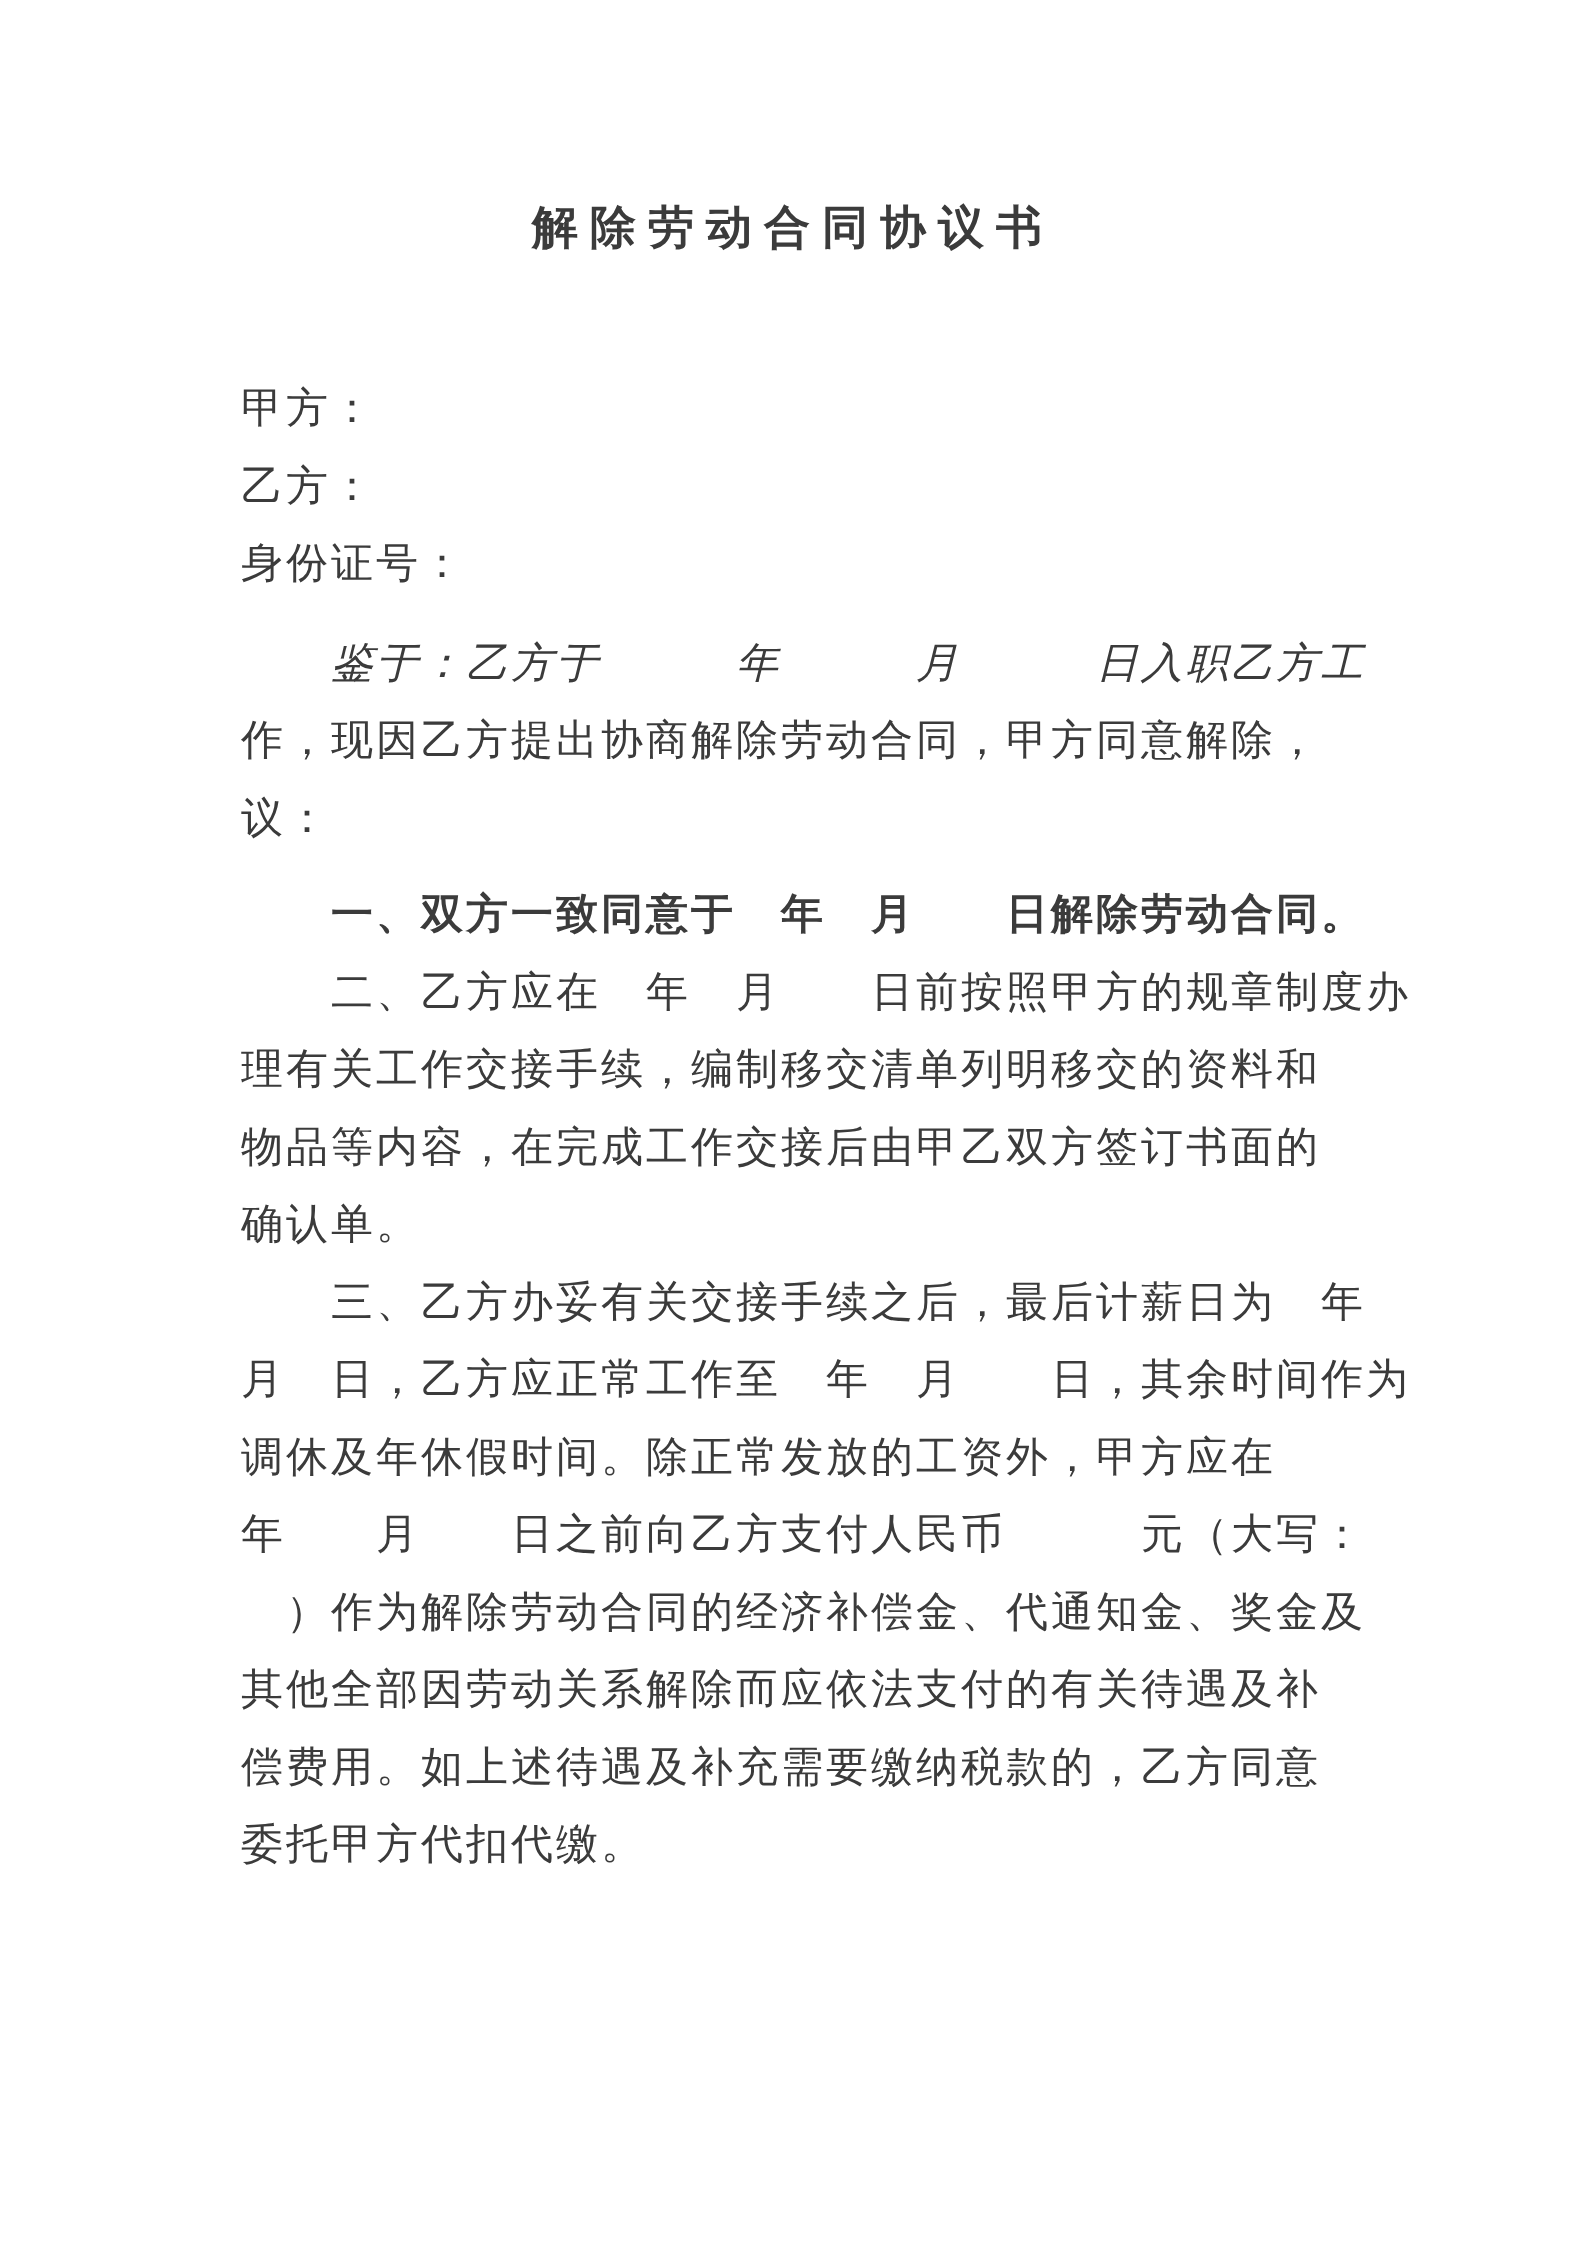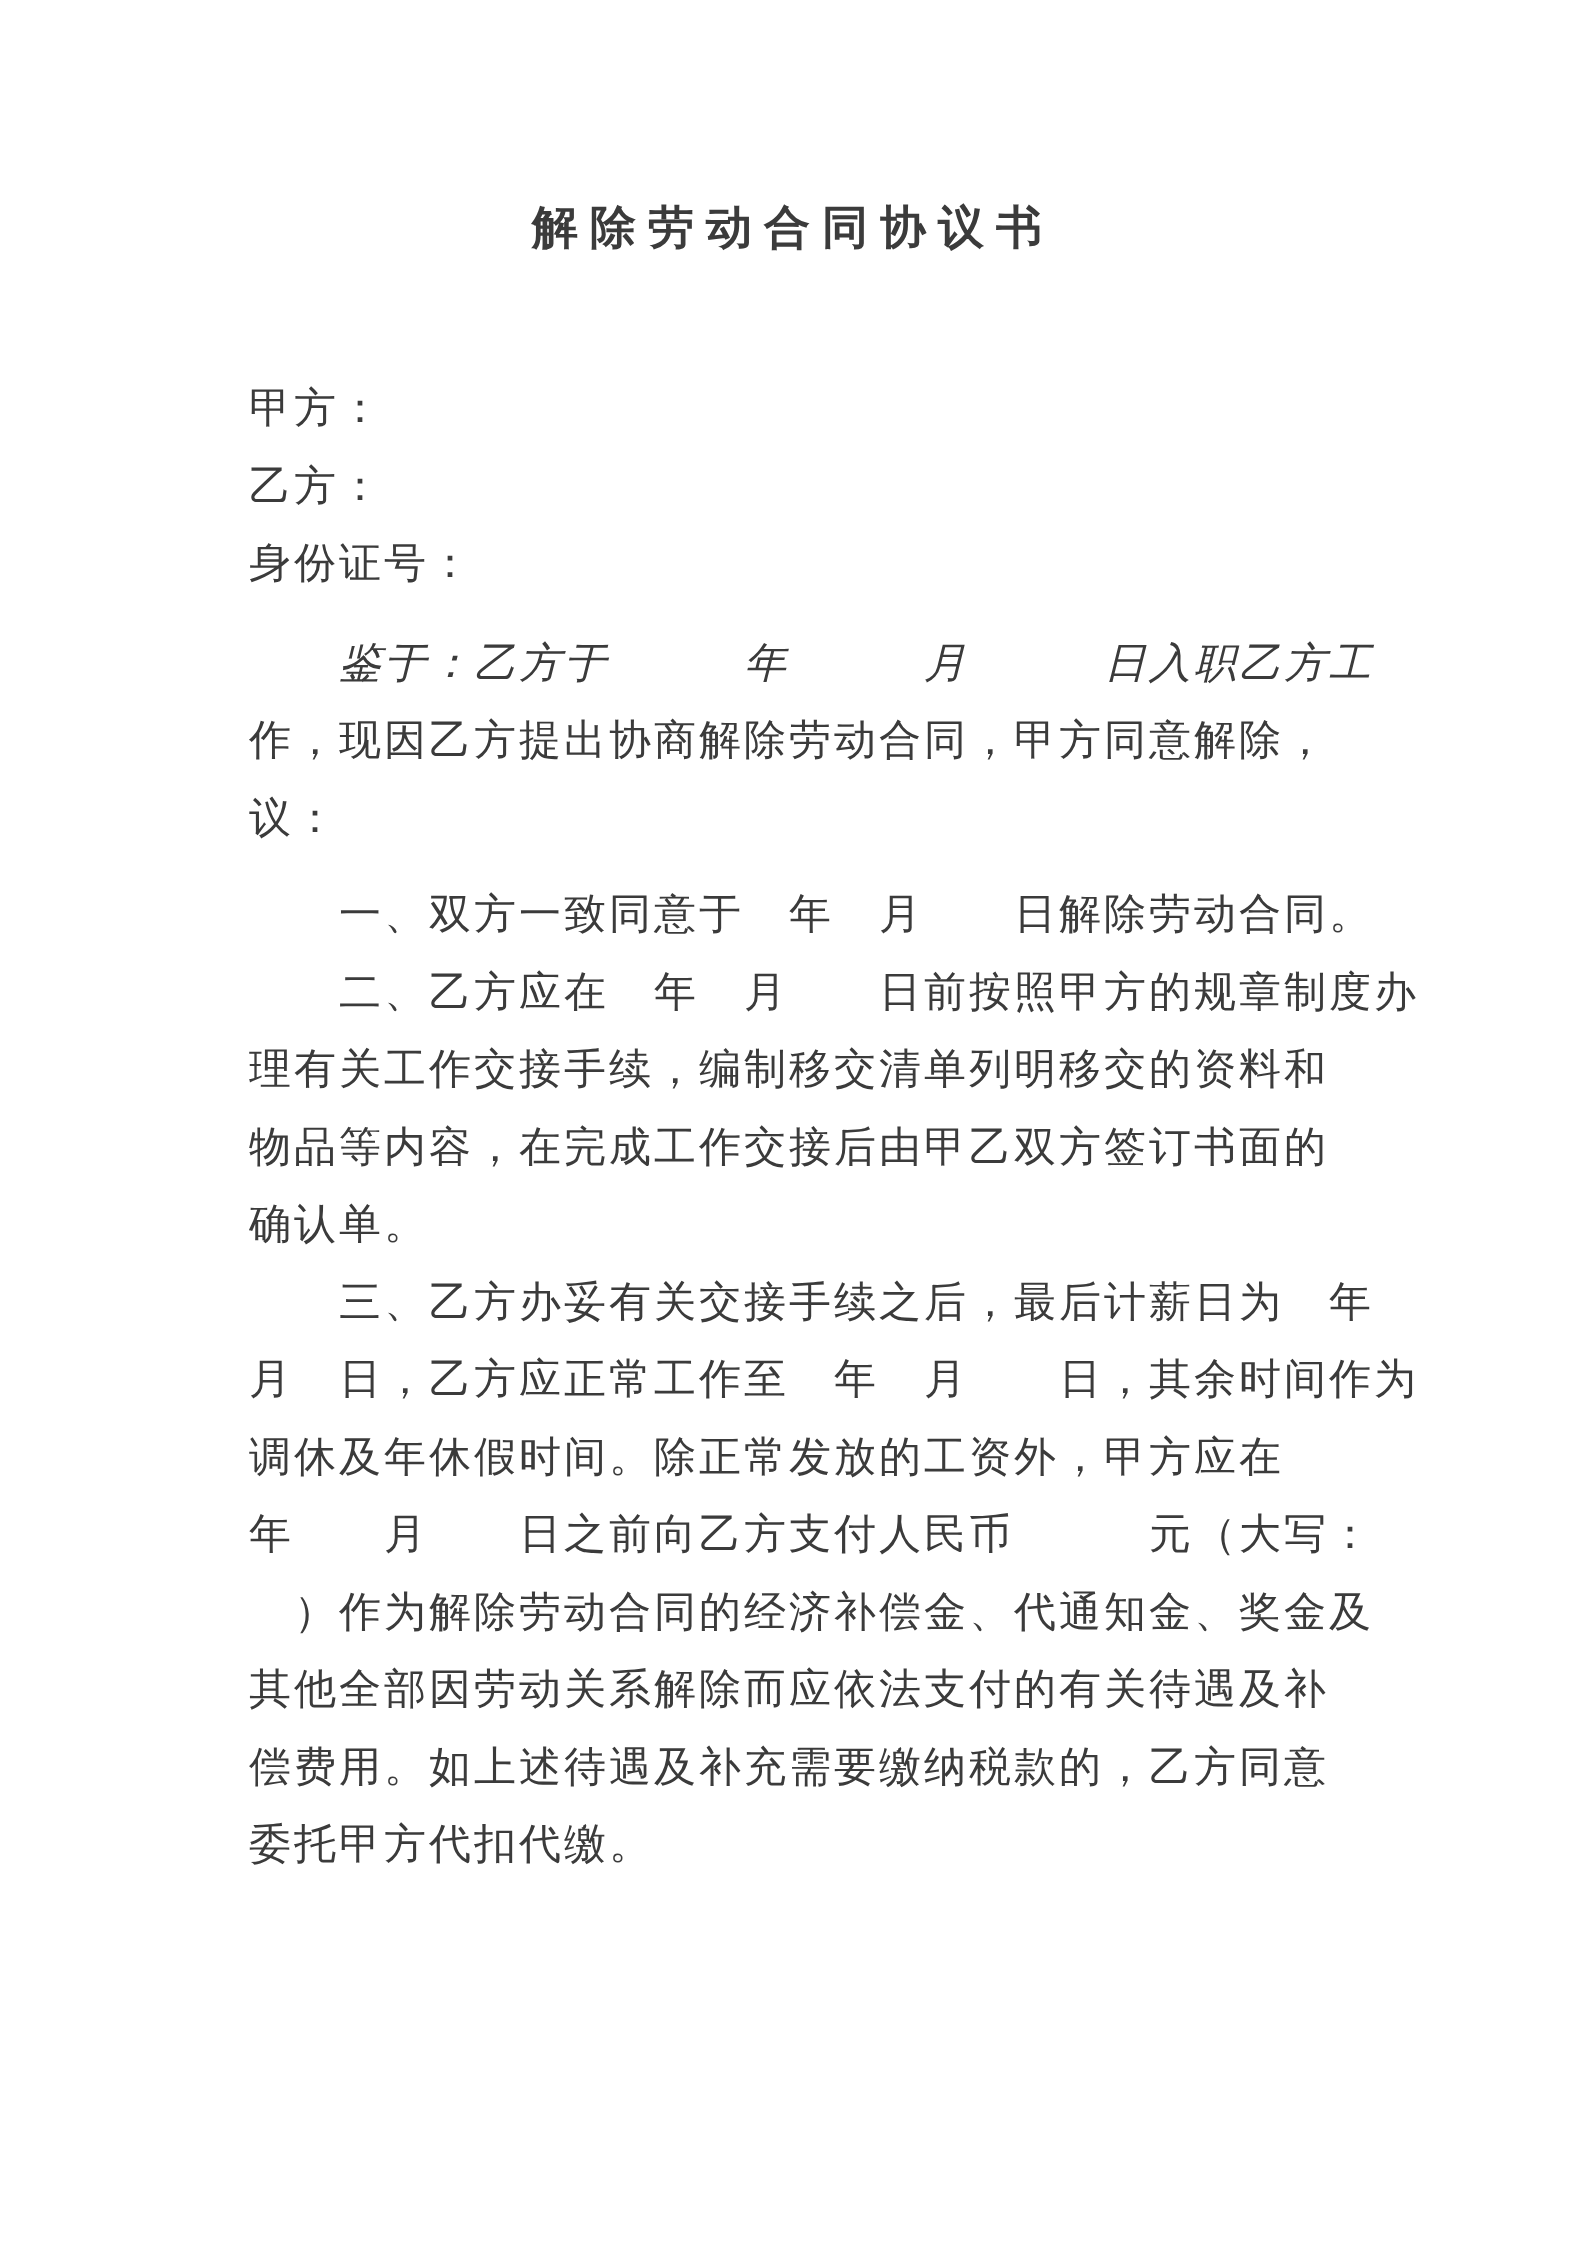--- a/index.html
+++ b/index.html
@@ -25,35 +25,35 @@
     text-align: center;
     font-size: 46px;
     font-weight: 700;
     letter-spacing: 12px;
     line-height: 60px;
     white-space: pre;
     color: #3b3b3b;
   }
   .doc-body {
     position: absolute;
-    left: 249px;
+    left: 241px;
     top: 370px;
     width: 1115px;
   }
   .line {
     height: 77.5px;
     line-height: 77.5px;
     font-size: 42px;
     letter-spacing: 3px;
     white-space: pre;
     color: #3b3b3b;
   }
   
   .sp-lg { margin-top: 22px; font-style: italic; }
-  .sp-md { margin-top: 19px; }
+  .sp-md { margin-top: 19px; font-weight: bold; }
 </style>
 </head>
 <body>
 
 <div class="page">
 
   <h1 class="doc-title">解除劳动合同协议书</h1>
 
   <div class="doc-body">
     <div class="line">甲方：</div>

